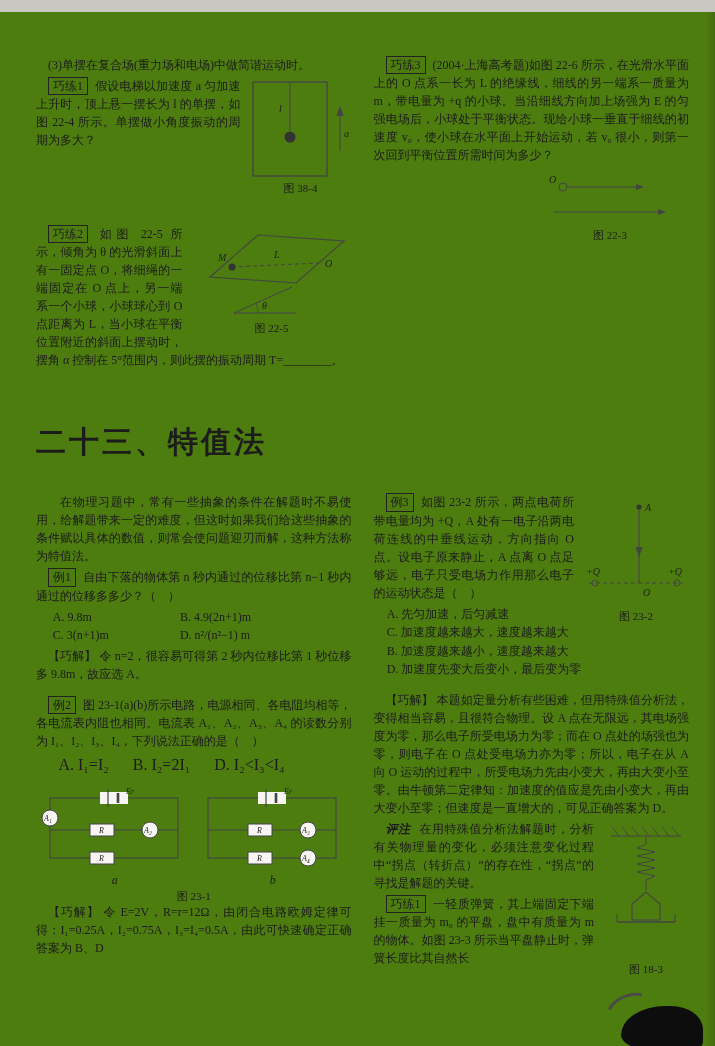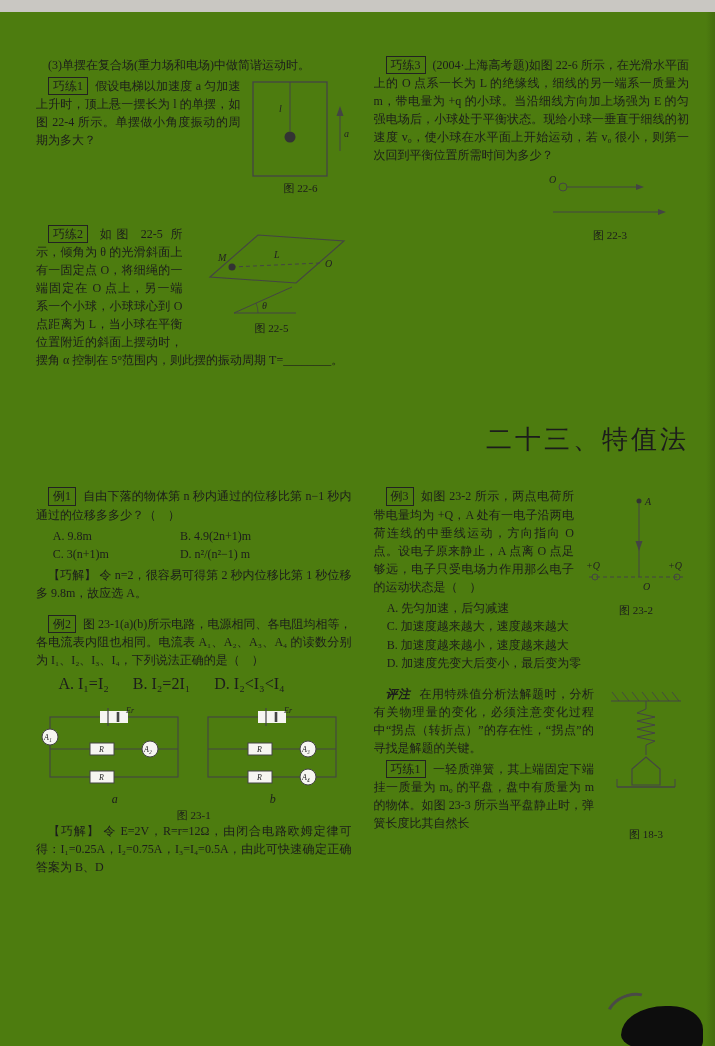--- a/index.html
+++ b/index.html
@@ -18,21 +18,21 @@
     display:inline-block;border:1.4px solid #222;padding:0 4px;
     font-weight:normal;margin-right:7px;line-height:1.35;text-indent:0;
   }
   .note-label{font-weight:bold;font-style:italic;margin-right:9px;}
   .block{overflow:hidden;margin-bottom:10px;}
   .block-lg{overflow:hidden;margin-bottom:26px;}
   .fig-r{float:right;margin:2px 0 4px 9px;text-align:center;}
   .figcap{font-size:11px;line-height:1.3;margin-top:2px;text-align:center;}
   .fig-right-align{margin:8px 14px 0 auto;width:max-content;text-align:center;}
   .chapter{
-    text-align:right;font-size:26px;font-weight:normal;
+    text-align:left;font-size:30px;font-weight:bold;
     letter-spacing:3px;margin:40px 0 30px 0;
   }
   .opt-grid{
     display:grid;grid-template-columns:1fr 1.35fr;
     padding-left:1.4em;font-size:12px;line-height:1.55;margin-bottom:2px;
   }
   .opt-row{display:flex;gap:24px;padding-left:1.4em;font-size:16px;line-height:1.55;margin-bottom:2px;}
   .opt-list{padding-left:1.1em;font-size:12px;line-height:1.55;margin-bottom:2px;}
   .circuits{display:flex;justify-content:center;gap:8px;margin-top:4px;}
   .circ{text-align:center;}
@@ -61,21 +61,21 @@
         <div class="fig-r">
           <svg width="102" height="100" viewBox="0 0 102 100">
             <rect x="3" y="3" width="74" height="94" fill="none" stroke="#444" stroke-width="1.3"></rect>
             <line x1="40" y1="3" x2="40" y2="52" stroke="#444" stroke-width="1"></line>
             <circle cx="40" cy="58" r="5.5" fill="#333"></circle>
             <text class="ft" x="29" y="33">l</text>
             <line x1="90" y1="72" x2="90" y2="34" stroke="#444" stroke-width="1"></line>
             <polygon points="90,27 86.5,37 93.5,37" fill="#444"></polygon>
             <text class="ft" x="94" y="58">a</text>
           </svg>
-          <div class="figcap">图 22-6</div>
+          <div class="figcap">图 38-4</div>
         </div>
         <p class="ind1"><span class="tag">巧练1</span><span>假设电梯以加速度 a 匀加速上升时，顶上悬一摆长为 l 的单摆，如图 22-4 所示。单摆做小角度振动的周期为多大？</span></p>
       </div>
 
       <div class="block">
         <div class="fig-r">
           <svg width="160" height="92" viewBox="0 0 160 92">
             <polygon points="18,50 66,8 152,14 104,56" fill="none" stroke="#444" stroke-width="1.1"></polygon>
             <line x1="40" y1="40" x2="128" y2="36" stroke="#444" stroke-width="1" stroke-dasharray="4 3"></line>
             <circle cx="40" cy="40" r="3.5" fill="#333"></circle>
@@ -109,20 +109,21 @@
         </div>
       </div>
     </div>
   </div>
 
   <div class="chapter">二十三、特值法</div>
 
   <div class="row">
 
     <div class="col">
+      <p class="ind2">在物理习题中，常有一些抽象的条件在解题时不易使用，给解题带来一定的难度，但这时如果我们给这些抽象的条件赋以具体的数值，则常会使问题迎刃而解，这种方法称为特值法。</p>
 
       <div class="block">
         <p class="ind1"><span class="tag">例1</span><span>自由下落的物体第 n 秒内通过的位移比第 n−1 秒内通过的位移多多少？（　）</span></p>
         <div class="opt-grid">
           <span>A. 9.8m</span>
           <span>B. 4.9(2n+1)m</span>
           <span>C. 3(n+1)m</span>
           <span>D. n²/(n²−1) m</span>
         </div>
         <p class="ind1">【巧解】 令 n=2，很容易可得第 2 秒内位移比第 1 秒位移多 9.8m，故应选 A。</p>
@@ -202,20 +203,21 @@
         </div>
         <p class="ind1"><span class="tag">例3</span><span>如图 23-2 所示，两点电荷所带电量均为 +Q，A 处有一电子沿两电荷连线的中垂线运动，方向指向 O 点。设电子原来静止，A 点离 O 点足够远，电子只受电场力作用那么电子的运动状态是（　）</span></p>
         <div class="opt-list">
           <div>A. 先匀加速，后匀减速</div>
           <div>C. 加速度越来越大，速度越来越大</div>
           <div>B. 加速度越来越小，速度越来越大</div>
           <div>D. 加速度先变大后变小，最后变为零</div>
         </div>
       </div>
 
+      <p class="ind1">【巧解】 本题如定量分析有些困难，但用特殊值分析法，变得相当容易，且很符合物理。设 A 点在无限远，其电场强度为零，那么电子所受电场力为零；而在 O 点处的场强也为零，则电子在 O 点处受电场力亦为零；所以，电子在从 A 向 O 运动的过程中，所受电场力先由小变大，再由大变小至零。由牛顿第二定律知：加速度的值应是先由小变大，再由大变小至零；但速度是一直增大的，可见正确答案为 D。</p>
 
       <div class="block">
         <div class="fig-r">
           <svg width="86" height="138" viewBox="0 0 86 138">
             <line x1="8" y1="14" x2="78" y2="14" stroke="#444" stroke-width="1.2"></line>
             <line x1="16" y1="14" x2="9" y2="5" stroke="#444" stroke-width="0.9"></line>
             <line x1="26" y1="14" x2="19" y2="5" stroke="#444" stroke-width="0.9"></line>
             <line x1="36" y1="14" x2="29" y2="5" stroke="#444" stroke-width="0.9"></line>
             <line x1="46" y1="14" x2="39" y2="5" stroke="#444" stroke-width="0.9"></line>
             <line x1="56" y1="14" x2="49" y2="5" stroke="#444" stroke-width="0.9"></line>

